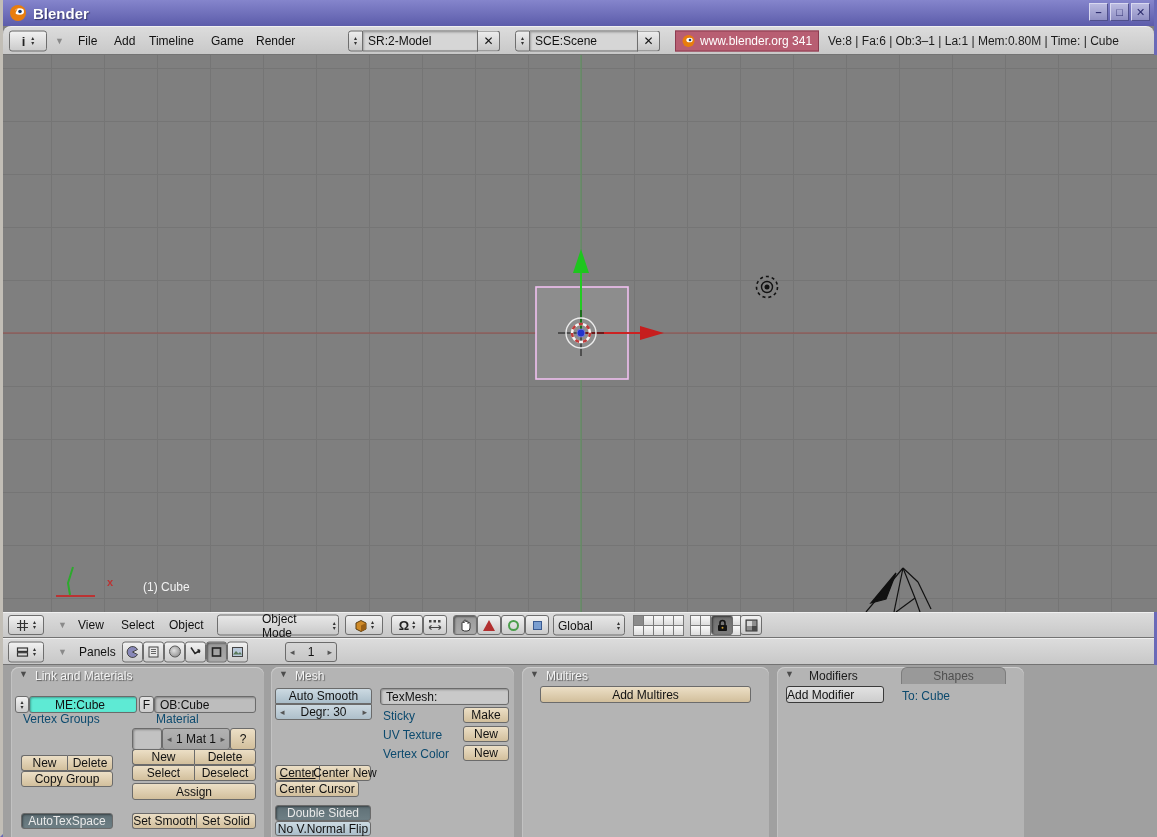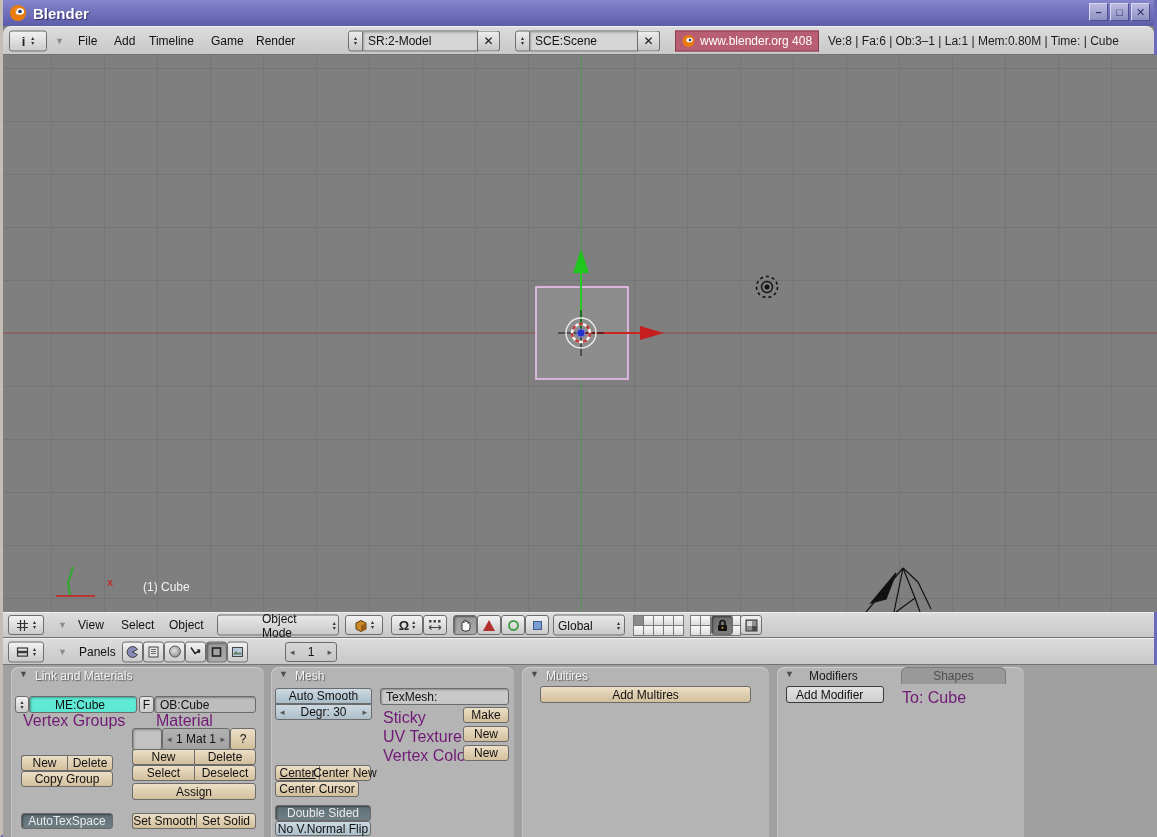--- a/index.html
+++ b/index.html
@@ -69,21 +69,21 @@
   .layercell { background:linear-gradient(#fafafa,#dcdcdc); border:1px solid #7a7a7a; margin:-0.5px; }
   .layercell.active { background:#8b8b8b; }
 
   
   #buttons-body { position:absolute; left:0; top:665px; width:1157px; height:172px; background:#a0a0a0; }
   .panel { position:absolute; background:#b4b4b4; border-radius:8px 8px 0 0;
     box-shadow:inset 0 1px 0 #cdcdcd, inset 1px 0 0 #c2c2c2; }
   .panel-title { position:absolute; left:24px; top:2px; font-size:12px; color:#f4f4f4;
     text-shadow:1px 1px 1px #5c5c5c; }
   .panel-tri { position:absolute; left:8px; top:2px; font-size:9px; color:#4c4c4c; }
-  .plabel { position:absolute; font-size:16px; color:#701a75; white-space:nowrap; }
+  .plabel { position:absolute; font-size:12px; color:#0c4a6e; white-space:nowrap; }
 
   .btn { position:absolute; background:linear-gradient(#ecdfc6,#d2bf9c); border:1px solid #6b6b6b;
     border-radius:3px; font-size:12px; color:#111; display:flex; align-items:center;
     justify-content:center; white-space:nowrap; cursor:default; }
   .btn.blue { background:linear-gradient(#ccdae2,#a9bdc9); }
   .btn.darkb { background:linear-gradient(#5f7076,#6e7f85); color:#e9e9e9;
     box-shadow:inset 1px 1px 2px rgba(0,0,0,.4); }
   .btn.grayb { background:linear-gradient(#e2e2e2,#cdcdcd); }
   .btn.grouped-l { border-radius:3px 0 0 3px; border-right:none; }
   .btn.grouped-r { border-radius:0 3px 3px 0; }
@@ -160,21 +160,21 @@
         <div class="field" style="width:108px;">SCE:Scene</div>
         <div class="xbtn">✕</div>
       </div>
 
       <div class="badge" style="left:672px;">
         <svg width="13" height="13" viewBox="0 0 13 13">
           <circle cx="6.5" cy="6.5" r="6" fill="#e87d0d"></circle>
           <ellipse cx="7.5" cy="5.5" rx="3.2" ry="2.3" fill="#fff"></ellipse>
           <circle cx="8" cy="5.5" r="1.3" fill="#1a3c6e"></circle>
         </svg>
-        <span>www.blender.org 408</span>
+        <span>www.blender.org 341</span>
       </div>
 
       <span class="stats" style="left:825px;">Ve:8 | Fa:6 | Ob:3–1 | La:1  | Mem:0.80M  | Time: | Cube</span>
     </div>
   </div>
 
   <div id="viewport">
     <svg id="vp-svg" width="1157" height="557">
 
       <line x1="0" y1="278" x2="1157" y2="278" stroke="#99504d" stroke-width="1"></line>
@@ -468,18 +468,18 @@
     <div class="panel" style="left:519px;top:2px;width:247px;height:170px;">
       <span class="panel-tri">▼</span>
       <span class="panel-title">Multires</span>
       <div class="btn" style="left:18px;top:19px;width:211px;height:17px;">Add Multires</div>
     </div>
 
     <div class="panel" style="left:774px;top:2px;width:247px;height:170px;">
       <span class="panel-tri">▼</span>
       <span class="panel-title" style="color:#1a1a1a;text-shadow:none;left:32px;">Modifiers</span>
       <div class="tab inactive" style="left:124px;top:0;width:105px;">Shapes</div>
-      <div class="btn grayb" style="left:9px;top:19px;width:98px;height:17px;justify-content:flex-start;padding-left:9px;border-color:#3a3a3a;">Add Modifier</div>
+      <div class="btn grayb" style="left:9px;top:19px;width:98px;height:17px;justify-content:flex-start;padding-left:0;border-color:#3a3a3a;">Add Modifier</div>
       <span class="plabel" style="left:125px;top:22px;">To: Cube</span>
     </div>
 
   </div>
 </div>
 
 </body></html>

